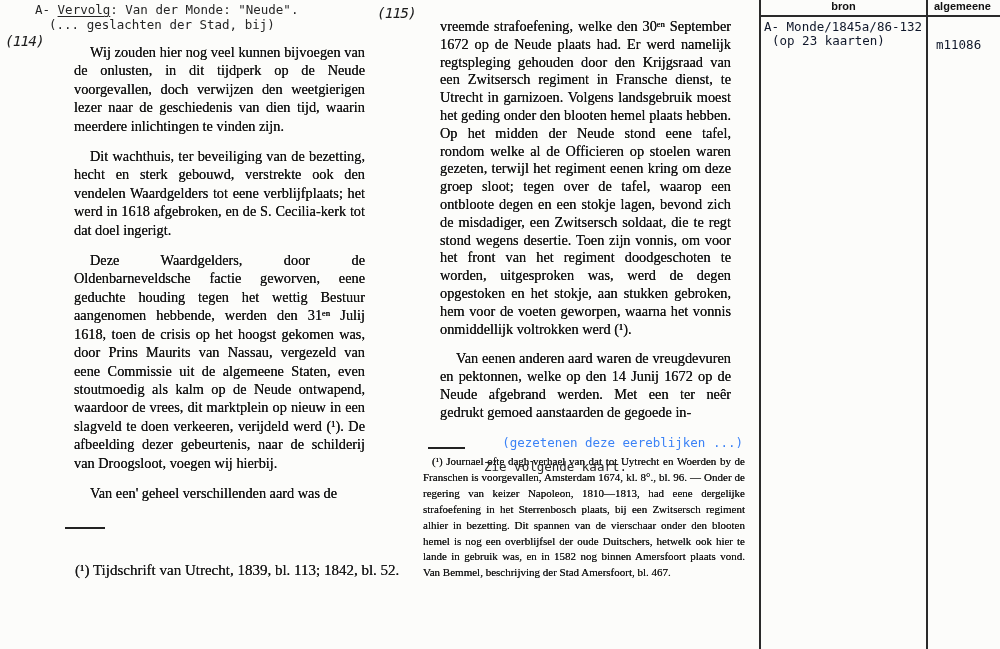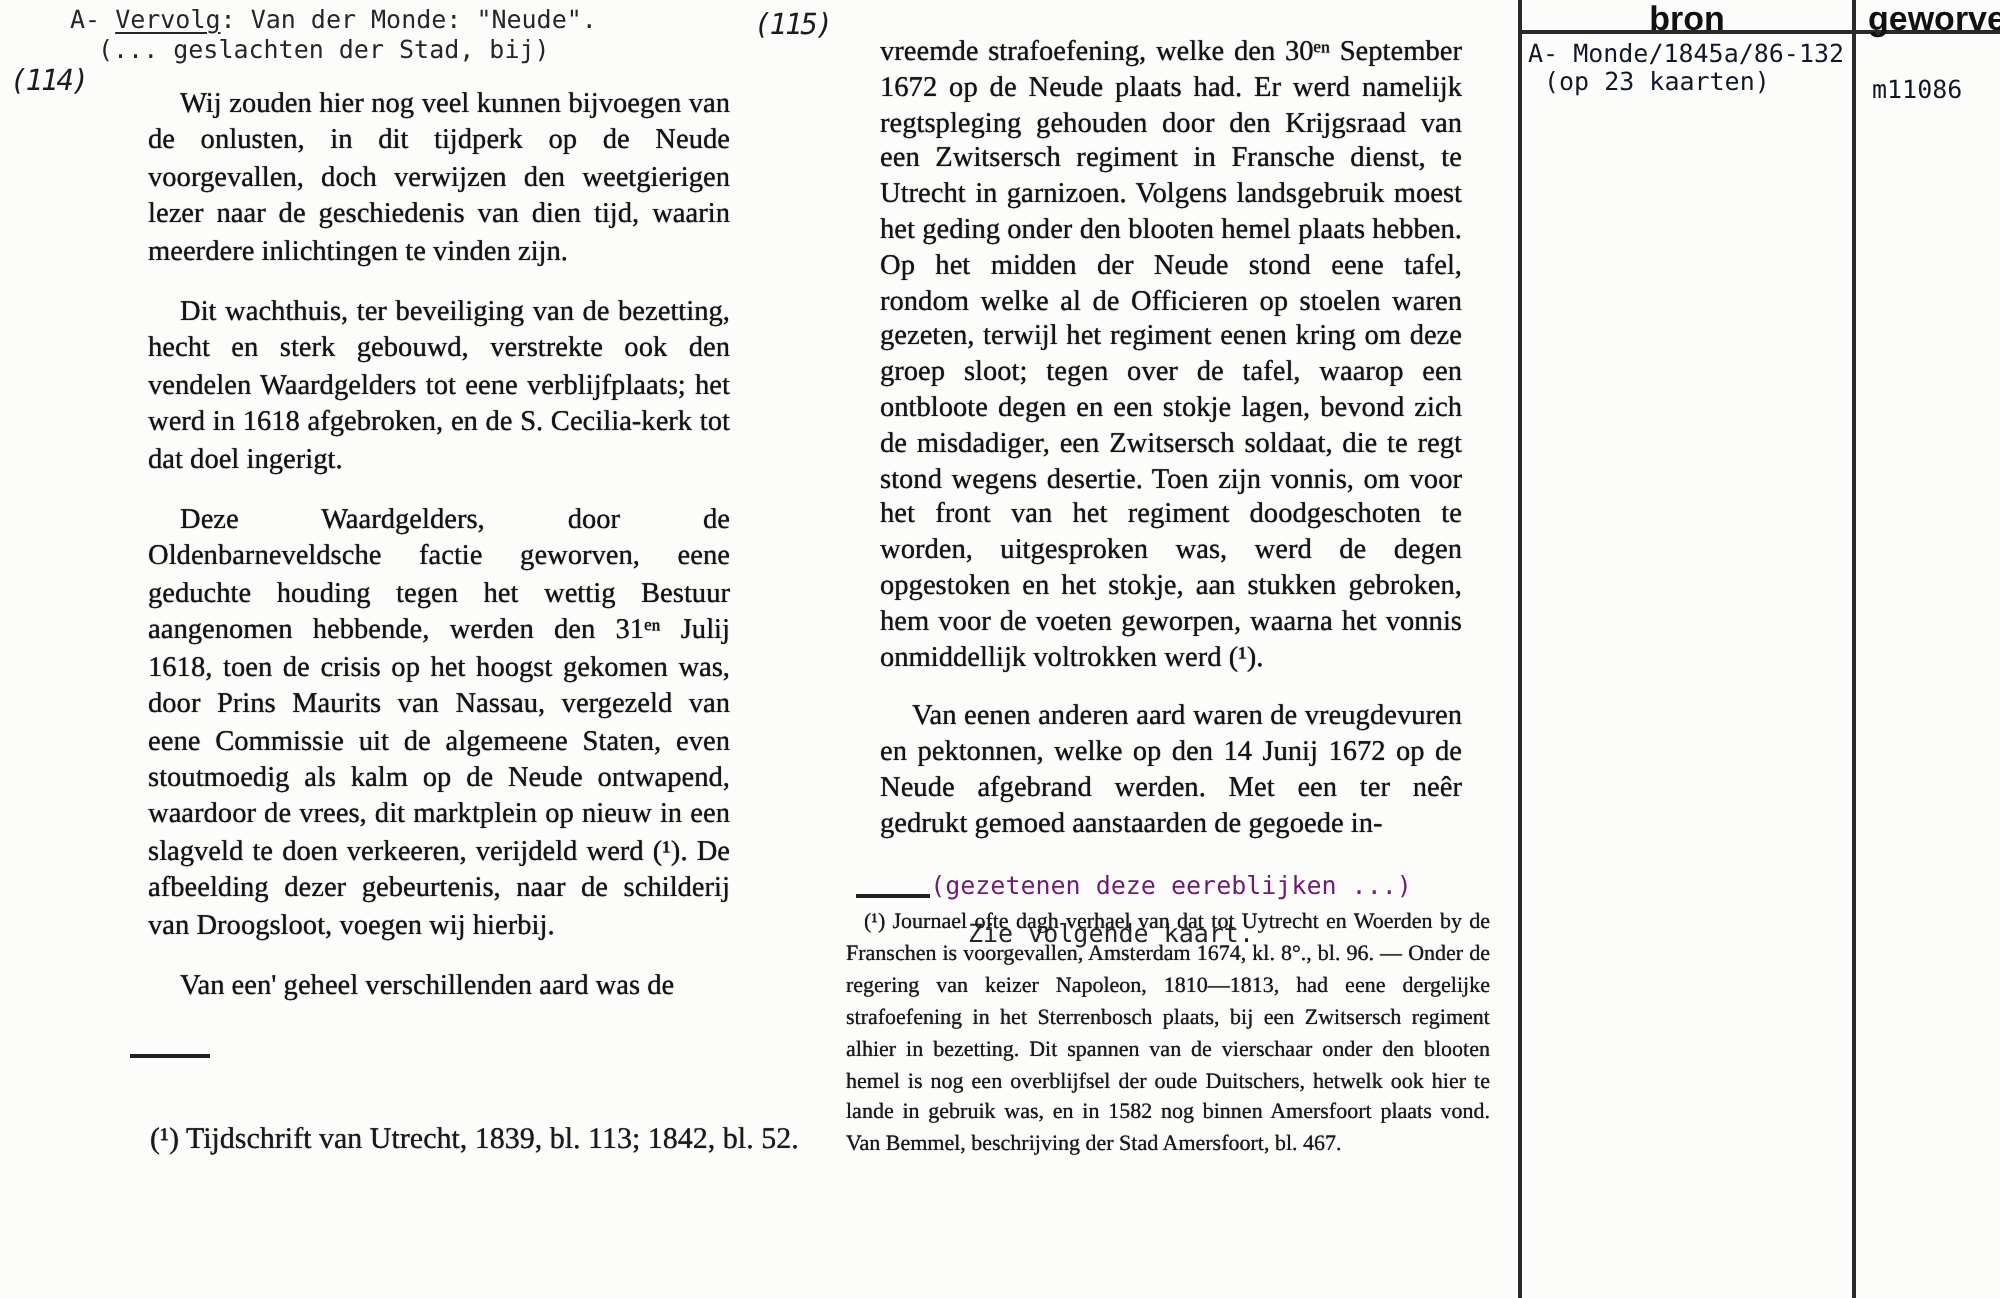--- a/index.html
+++ b/index.html
@@ -36,31 +36,31 @@
   .fn-rule-right{left:428px;top:447px;width:37px;}
   .footnote{
     position:absolute;
     font-family:"Liberation Serif","DejaVu Serif",serif;
     color:#1a1a1a;text-shadow:0 0 .4px #1a1a1a;
   }
   .footnote-left{left:75px;top:562px;font-size:15px;white-space:nowrap;}
   .footnote-right{left:423px;top:454px;width:322px;font-size:11px;line-height:15.9px;text-align:justify;}
   .footnote-right .fnp{text-indent:9px;margin:0;}
   .typed-insert{margin-top:2px;font-size:12.5px;line-height:18px;
-    font-family:"DejaVu Sans Mono","Liberation Mono",monospace;text-align:center;text-shadow:none;color:#701a75;}
+    font-family:"DejaVu Sans Mono","Liberation Mono",monospace;text-align:right;text-shadow:none;color:#3b82f6;}
   .typed-note{margin-left:56px;margin-top:6px;font-size:12.5px;
     font-family:"DejaVu Sans Mono","Liberation Mono",monospace;text-align:left;text-shadow:none;color:#262626;}
   
   .vline{position:absolute;top:0;height:649px;background:#2a2a2a;}
   .vline-left{left:759px;width:2px;}
   .vline-mid{left:926px;width:2px;}
   .hline-header{position:absolute;left:759px;top:15px;width:241px;height:2px;background:#2a2a2a;}
   .col-head{
     position:absolute;top:0;font-family:"Liberation Sans",sans-serif;
-    font-weight:bold;font-size:17px;color:#111;
+    font-weight:bold;font-size:11px;color:#111;
   }
   .col-head-bron{left:761px;width:165px;text-align:center;}
   .col-head-verwerkt{left:934px;}
   .entry{position:absolute;font-family:"DejaVu Sans Mono","Liberation Mono",monospace;
     font-size:12.5px;color:#0f172a;white-space:nowrap;}
   .entry-bron1{left:764px;top:19px;}
   .entry-bron2{left:772px;top:33px;}
   .entry-verwerkt{left:936px;top:37px;}
 </style>
 </head>
@@ -93,18 +93,18 @@
   </div>
   <div class="fn-rule fn-rule-right"></div>
   <div class="footnote footnote-right">
     <p class="fnp">(¹) Journael ofte dagh verhael van dat tot Uytrecht en Woerden by de Franschen is voorgevallen, Amsterdam 1674, kl. 8°., bl. 96. — Onder de regering van keizer Napoleon, 1810—1813, had eene dergelijke strafoefening in het Sterrenbosch plaats, bij een Zwitsersch regiment alhier in bezetting.  Dit spannen van de vierschaar onder den blooten hemel is nog een overblijfsel der oude Duitschers, hetwelk ook hier te lande in gebruik was, en in 1582 nog binnen Amersfoort plaats vond.  Van Bemmel, beschrijving der Stad Amersfoort, bl. 467.</p>
   </div>
 
   <div class="vline vline-left"></div>
   <div class="vline vline-mid"></div>
   <div class="hline-header"></div>
   <div class="col-head col-head-bron">bron</div>
-  <div class="col-head col-head-verwerkt">geworven</div>
+  <div class="col-head col-head-verwerkt">algemeene</div>
   <div class="entry entry-bron1">A- Monde/1845a/86-132</div>
   <div class="entry entry-bron2">(op 23 kaarten)</div>
   <div class="entry entry-verwerkt">m11086</div>
 
 </div>
 
 </body></html>

